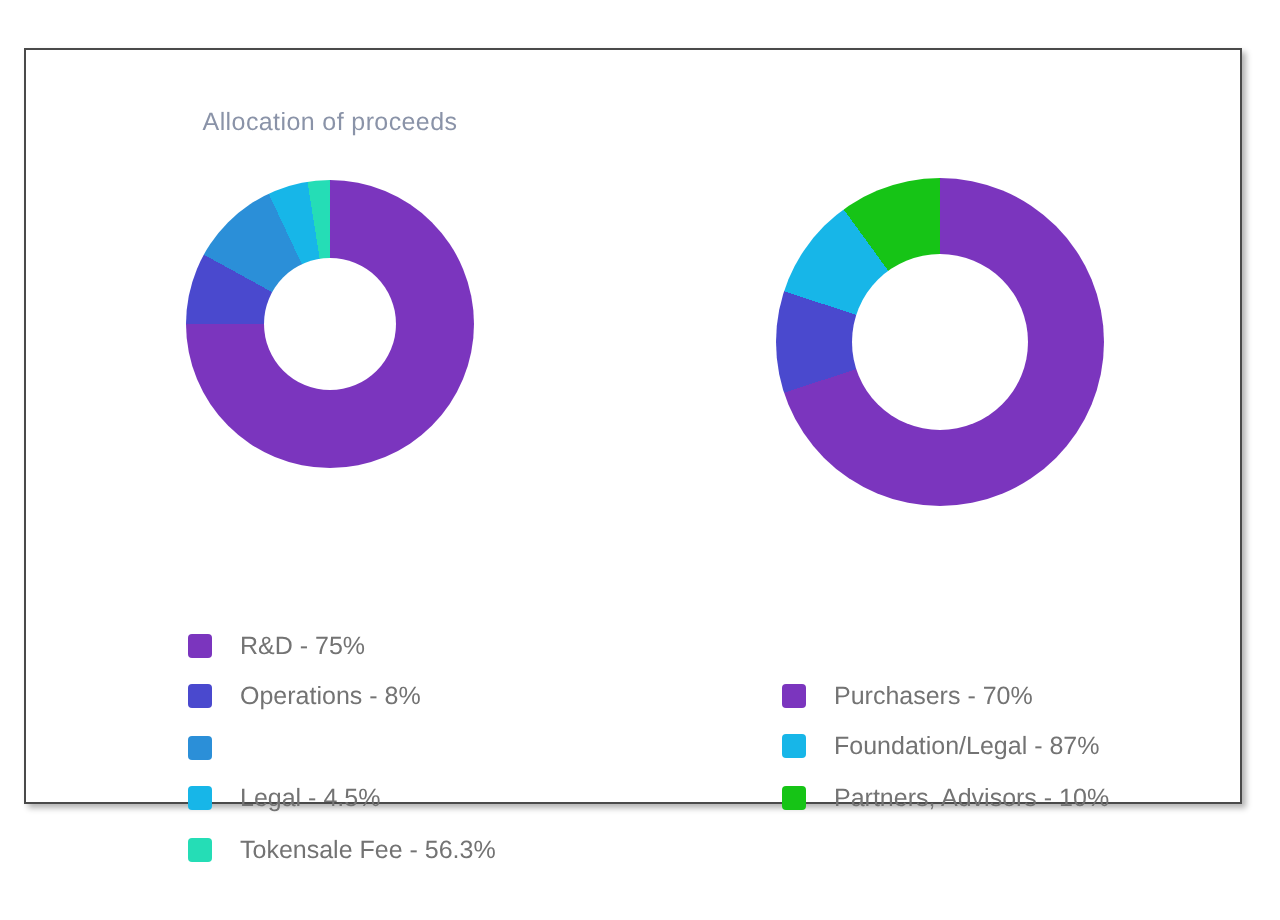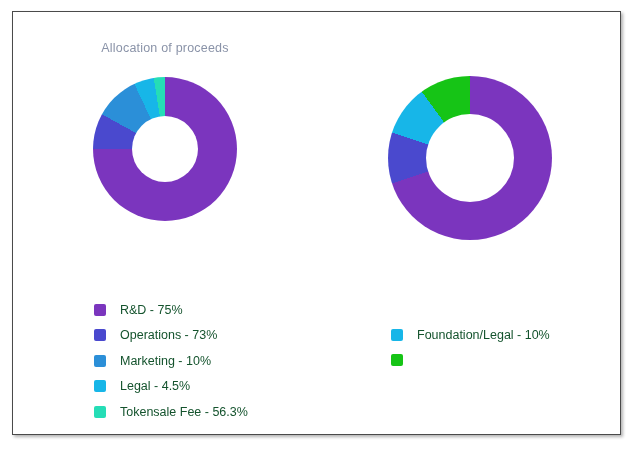--- a/index.html
+++ b/index.html
@@ -10,23 +10,23 @@
   body {
     width: 640px;
     height: 460px;
     font-family: "Liberation Sans", sans-serif;
     overflow: hidden;
   }
 
   #frame {
     position: absolute;
     left: 12px;
-    top: 11px;
+    top: 24px;
     width: 609px;
-    height: 424px;
+    height: 378px;
     background: #ffffff;
     border: 1px solid #4a4a4a;
     box-shadow: 2px 2px 3px rgba(0,0,0,0.30);
     box-sizing: border-box;
   }
 
   .panel {
     position: absolute;
     top: 0;
     height: 100%;
@@ -81,21 +81,21 @@
   }
   .legend-swatch {
     width: 12px;
     height: 12px;
     border-radius: 2px;
     flex: 0 0 auto;
   }
   .legend-label {
     margin-left: 14px;
     font-size: 12.5px;
-    color: #14532d;
+    color: #737373;
     white-space: nowrap;
   }
 </style>
 </head>
 <body>
 
 <div id="frame">
 
   <div class="panel" id="panel-allocation">
     <div class="chart-title">Allocation of proceeds</div>
@@ -104,47 +104,51 @@
         <div class="hole" id="hole-allocation" style="width: 66px; height: 66px;"></div>
       </div>
     </div>
     <div class="legend" id="legend-allocation">
         <div class="legend-row">
           <span class="legend-swatch" style="background: rgb(123, 53, 190);"></span>
           <span class="legend-label">R&amp;D - 75%</span>
         </div>
         <div class="legend-row">
           <span class="legend-swatch" style="background: rgb(74, 73, 206);"></span>
-          <span class="legend-label">Operations - 73%</span>
+          <span class="legend-label">Operations - 8%</span>
         </div>
         <div class="legend-row">
           <span class="legend-swatch" style="background: rgb(43, 143, 216);"></span>
-          <span class="legend-label">Marketing - 10%</span>
         </div>
         <div class="legend-row">
           <span class="legend-swatch" style="background: rgb(23, 182, 232);"></span>
           <span class="legend-label">Legal - 4.5%</span>
         </div>
         <div class="legend-row">
           <span class="legend-swatch" style="background: rgb(37, 221, 182);"></span>
           <span class="legend-label">Tokensale Fee - 56.3%</span>
         </div>
       </div>
   </div>
 
   <div class="panel" id="panel-token">
     <div class="donut-wrap" id="donut-token-wrap">
       <div class="donut" id="donut-token" style="width: 164px; height: 164px; background: conic-gradient(rgb(123, 53, 190) 0deg, rgb(123, 53, 190) 252deg, rgb(74, 73, 206) 252deg, rgb(74, 73, 206) 288deg, rgb(23, 182, 232) 288deg, rgb(23, 182, 232) 324deg, rgb(22, 196, 22) 324deg, rgb(22, 196, 22) 360deg);">
         <div class="hole" id="hole-token" style="width: 88px; height: 88px;"></div>
       </div>
     </div>
     <div class="legend" id="legend-token">
         <div class="legend-row">
+          <span class="legend-swatch" style="background: rgb(123, 53, 190);"></span>
+          <span class="legend-label">Purchasers - 70%</span>
+        </div>
+        <div class="legend-row">
           <span class="legend-swatch" style="background: rgb(23, 182, 232);"></span>
-          <span class="legend-label">Foundation/Legal - 10%</span>
+          <span class="legend-label">Foundation/Legal - 87%</span>
         </div>
         <div class="legend-row">
           <span class="legend-swatch" style="background: rgb(22, 196, 22);"></span>
+          <span class="legend-label">Partners, Advisors - 10%</span>
         </div>
       </div>
   </div>
 
 </div>
 
 </body></html>

